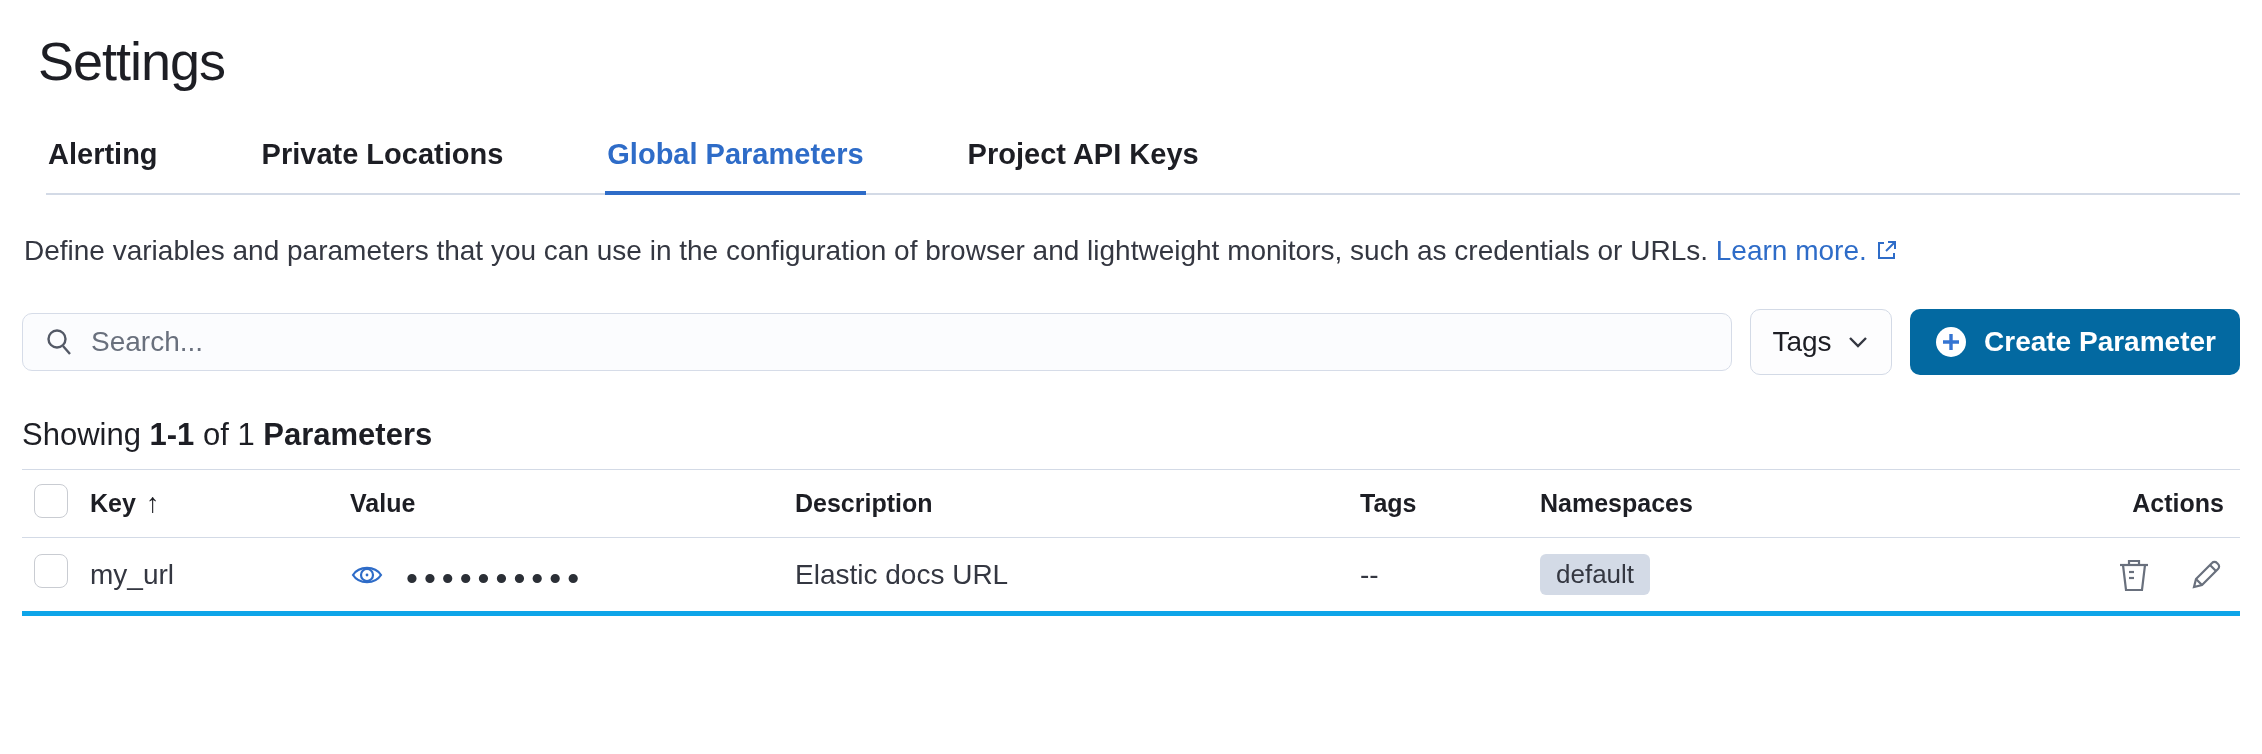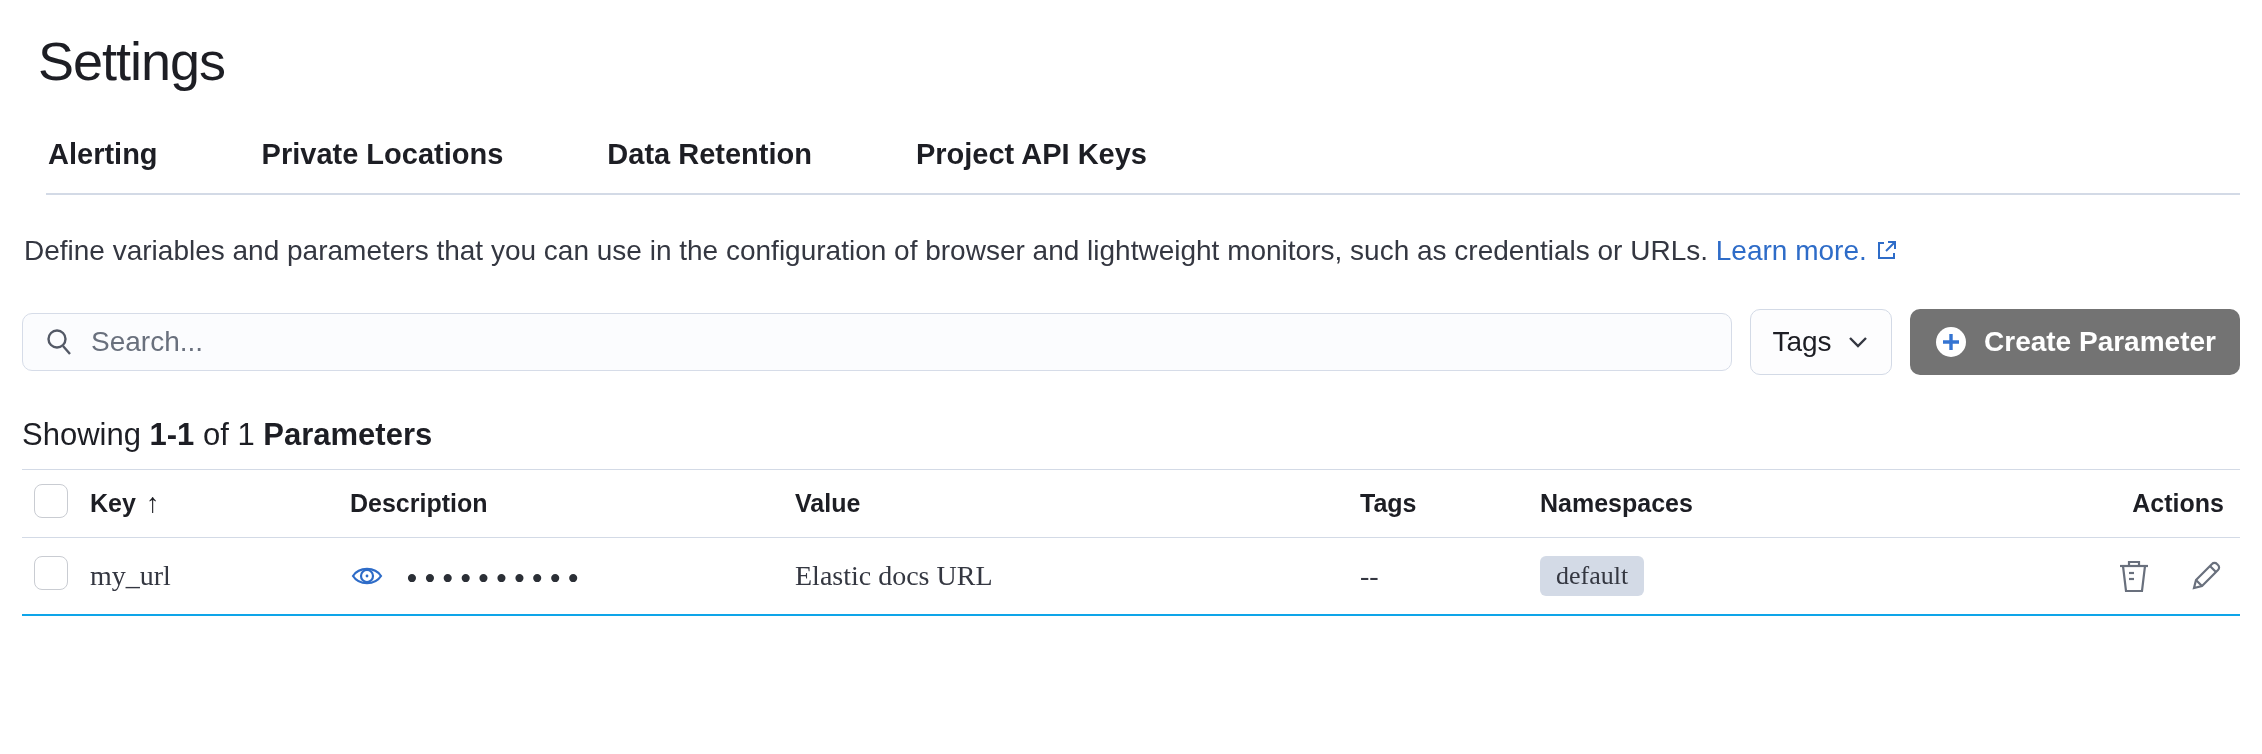--- a/index.html
+++ b/index.html
@@ -88,21 +88,21 @@
     color: #1d1e24;
     cursor: pointer;
   }
   .btn-create {
     display: flex;
     align-items: center;
     justify-content: center;
     gap: 16px;
     width: 330px;
     height: 66px;
-    background: #737373;
+    background: #0369a1;
     border: none;
     border-radius: 10px;
     font-family: inherit;
     font-size: 28px;
     font-weight: 600;
     color: #fff;
     cursor: pointer;
   }
 
   
@@ -117,21 +117,21 @@
     align-items: center;
   }
   .t-head {
     height: 69px;
     border-top: 1px solid #d3dae6;
     border-bottom: 1px solid #d3dae6;
     font-size: 25px;
     font-weight: 700;
     color: #1d1e24;
   }
-  .t-body { height: 78px; border-bottom: 2px solid #0ea5e9; font-size: 28px; font-family: Liberation Serif, serif; }
+  .t-body { height: 78px; border-bottom: 5px solid #0ea5e9; font-size: 28px; }
   .cell { padding-right: 16px; }
   .cell.actions { display: flex; justify-content: flex-end; align-items: center; gap: 36px; padding-right: 16px; }
   .sort-label { display: inline-flex; align-items: center; gap: 10px; cursor: pointer; }
   .sort-arrow { font-weight: 400; font-size: 27px; color: #1d1e24; }
 
   .checkbox {
     display: inline-block;
     width: 34px; height: 34px;
     border: 1px solid #c9ccd2;
     border-radius: 8px;
@@ -162,21 +162,21 @@
 </head>
 <body>
 
 <div class="page">
 
   <h1 class="page-title">Settings</h1>
 
   <div class="tabs">
     <div class="tab">Alerting</div>
     <div class="tab">Private Locations</div>
-    <div class="tab">Data Retention</div>
+    <div class="tab active">Global Parameters</div>
     <div class="tab">Project API Keys</div>
   </div>
 
   <p class="description">
     <span>Define variables and parameters that you can use in the configuration of browser and lightweight monitors, such as credentials or URLs.</span>
     <a class="link"><span>Learn more.</span><span class="ext-icon"><svg width="24" height="24" viewBox="0 0 24 24" fill="none" stroke="#2e6cc8" stroke-width="2">
             <path d="M9 5 H4 V20 H19 V15"></path>
             <path d="M13 4 H20 V11"></path>
             <path d="M20 4 L11 13"></path>
           </svg></span></a>
@@ -223,22 +223,22 @@
   <div class="table">
 
     <div class="t-row t-head">
       <div class="cell"><span class="checkbox"></span></div>
       <div class="cell">
         <span class="sort-label">
           <span>Key</span>
           <span class="sort-arrow">↑</span>
         </span>
       </div>
+      <div class="cell">Value</div>
       <div class="cell">Description</div>
-      <div class="cell">Value</div>
       <div class="cell">Tags</div>
       <div class="cell">Namespaces</div>
       <div class="cell actions">Actions</div>
     </div>
 
     <div class="t-row t-body">
       <div class="cell"><span class="checkbox"></span></div>
       <div class="cell">my_url</div>
       <div class="cell value-cell">
         <span class="icon-btn">

